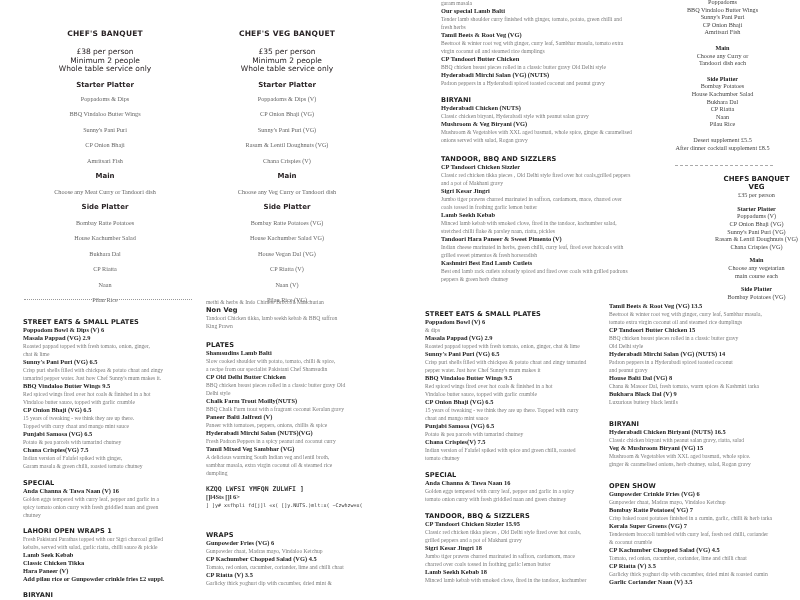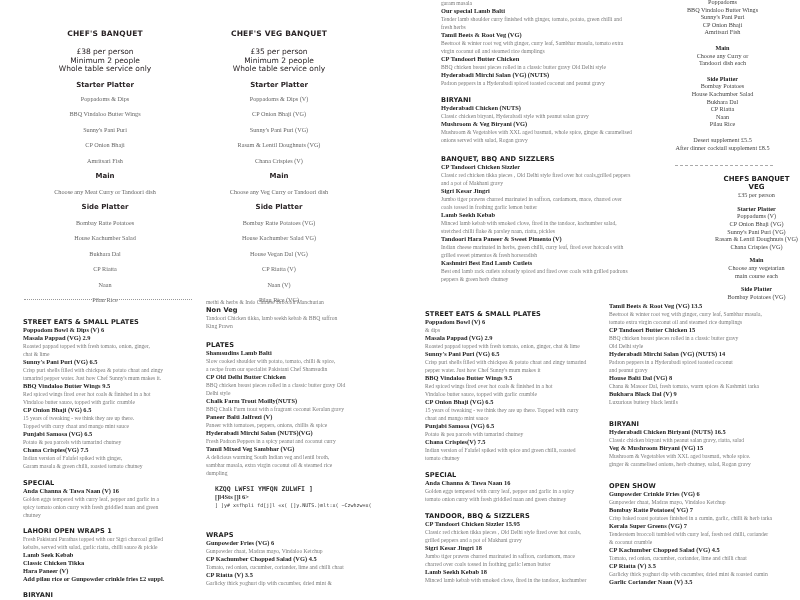--- a/index.html
+++ b/index.html
@@ -9,21 +9,21 @@
   .bq-title { font-family:"DejaVu Sans", sans-serif; font-weight:bold; font-size:7.5px; color:#2a2426; letter-spacing:0.2px;margin-top:7px; }
   .bq-price { font-family:"DejaVu Sans", sans-serif; font-weight:normal; font-size:7.5px; color:#2a2426; line-height:8.5px; }
   .bq-head { font-family:"DejaVu Sans", sans-serif; font-weight:bold; font-size:7px; color:#2a2426; }
   .bq-item { font-family:"Liberation Serif", serif; font-size:6.2px; color:#666; }
   .sec { font-family:"DejaVu Sans", sans-serif; font-weight:bold; font-size:6.6px; color:#222; letter-spacing:0.1px; }
   .it { font-family:"Liberation Serif", serif; font-weight:bold; font-size:6.4px; color:#1e1e1e; line-height:8px; }
   .ds { font-family:"Liberation Serif", serif; font-size:5.6px; color:#7a7a7a; line-height:8px; }
   .small-bq { text-align:center; font-family:"Liberation Serif", serif; font-size:6.2px; color:#444; line-height:7.6px; }
   .small-bq .h { font-weight:bold; color:#1e1e1e; }
   .small-bq .t { font-family:"DejaVu Sans", sans-serif; font-weight:bold; font-size:7px; color:#1e1e1e; }
-  .garble { font-family:"DejaVu Sans Mono", monospace; font-size:6.5px; color:#333; line-height:8px;margin-left:9px; }
+  .garble { font-family:"DejaVu Sans Mono", monospace; font-size:6.5px; color:#333; line-height:8px; }
   .rule { border-top:1px dashed #aaa; }
   .col { position:absolute; }
   .col > div { white-space:nowrap; }
 </style>
 </head>
 <body>
 
 <div class="abs banquet" style="left:10px; top:22px; width:190px;">
   <div class="bq-title">CHEF'S BANQUET</div>
   <div style="height:10px"></div>
@@ -43,21 +43,21 @@
   <div class="bq-head" style="height:15.5px">Side Platter</div>
   <div class="bq-item" style="height:15.5px">Bombay Ratte Potatoes</div>
   <div class="bq-item" style="height:15.5px">House Kachumber Salad</div>
   <div class="bq-item" style="height:15.5px">Bukhara Dal</div>
   <div class="bq-item" style="height:15.5px">CP Riatta</div>
   <div class="bq-item" style="height:15.5px">Naan</div>
   <div class="bq-item" style="height:15.5px">Pilau Rice</div>
 </div>
 <div class="abs rule" style="left:24px; top:299px; width:168px; border-top:1px dotted #999;"></div>
 
-<div class="abs banquet" style="left:184px; top:22px; width:190px;">
+<div class="abs banquet" style="left:192px; top:22px; width:190px;">
   <div class="bq-title">CHEF'S VEG BANQUET</div>
   <div style="height:10px"></div>
   <div class="bq-price">£35 per person</div>
   <div class="bq-price">Minimum 2 people</div>
   <div class="bq-price">Whole table service only</div>
   <div style="height:7px"></div>
   <div class="bq-head">Starter Platter</div>
   <div style="height:6px"></div>
   <div class="bq-item" style="height:15.5px">Poppadoms &amp; Dips (V)</div>
   <div class="bq-item" style="height:15.5px">CP Onion Bhaji (VG)</div>
@@ -163,21 +163,21 @@
   <div class="it">Hyderabadi Mirchi Salan (VG) (NUTS)</div>
   <div class="ds">Padron peppers in a Hyderabadi spiced toasted coconut and peanut gravy</div>
   <div style="height:9px"></div>
   <div class="sec">BIRYANI</div>
   <div class="it">Hyderabadi Chicken (NUTS)</div>
   <div class="ds">Classic chicken biryani, Hyderabadi style with peanut salan gravy</div>
   <div class="it">Mushroom &amp; Veg Biryani (VG)</div>
   <div class="ds">Mushroom &amp; Vegetables with XXL aged basmati, whole spice, ginger &amp; caramelised</div>
   <div class="ds">onions served with salad, Rogan gravy</div>
   <div style="height:11px"></div>
-  <div class="sec">BANQUET, BBQ AND SIZZLERS</div>
+  <div class="sec">TANDOOR, BBQ AND SIZZLERS</div>
   <div class="it">CP Tandoori Chicken Sizzler</div>
   <div class="ds">Classic red chicken tikka pieces , Old Delhi style fired over hot coals,grilled peppers</div>
   <div class="ds">and a pot of Makhani gravy</div>
   <div class="it">Sigri Kesar Jingri</div>
   <div class="ds">Jumbo tiger prawns charred marinated in saffron, cardamom, mace, charred over</div>
   <div class="ds">coals tossed in frothing garlic lemon butter</div>
   <div class="it">Lamb Seekh Kebab</div>
   <div class="ds">Minced lamb kebab with smoked clove, fired in the tandoor, kachumber salad,</div>
   <div class="ds">stretched chilli flake &amp; parsley naan, riatta, pickles</div>
   <div class="it">Tandoori Hara Paneer &amp; Sweet Pimento (V)</div>

